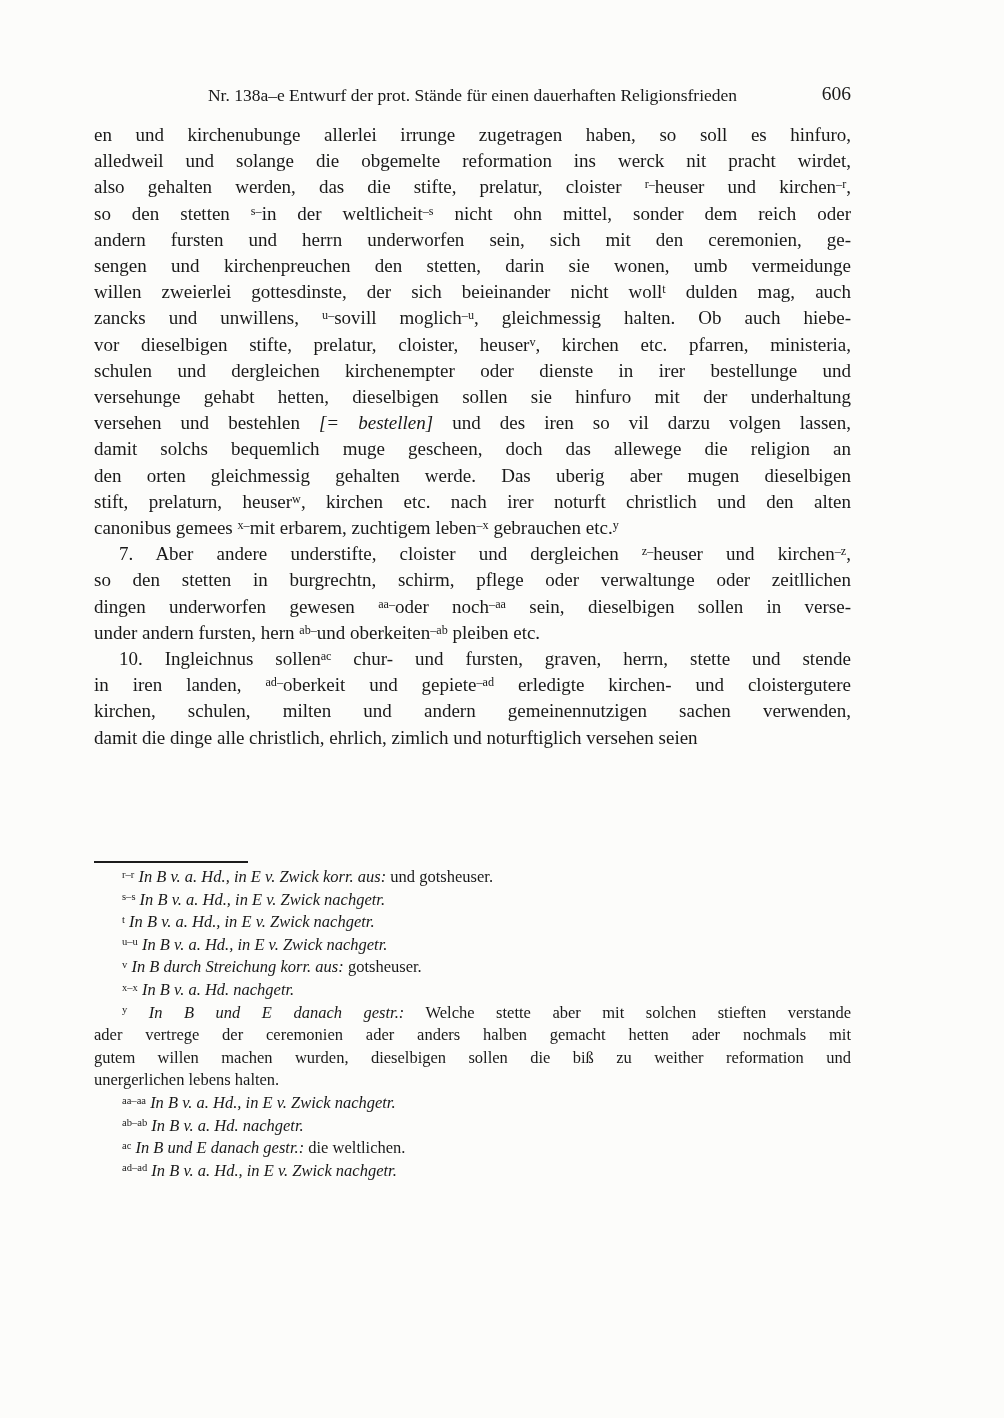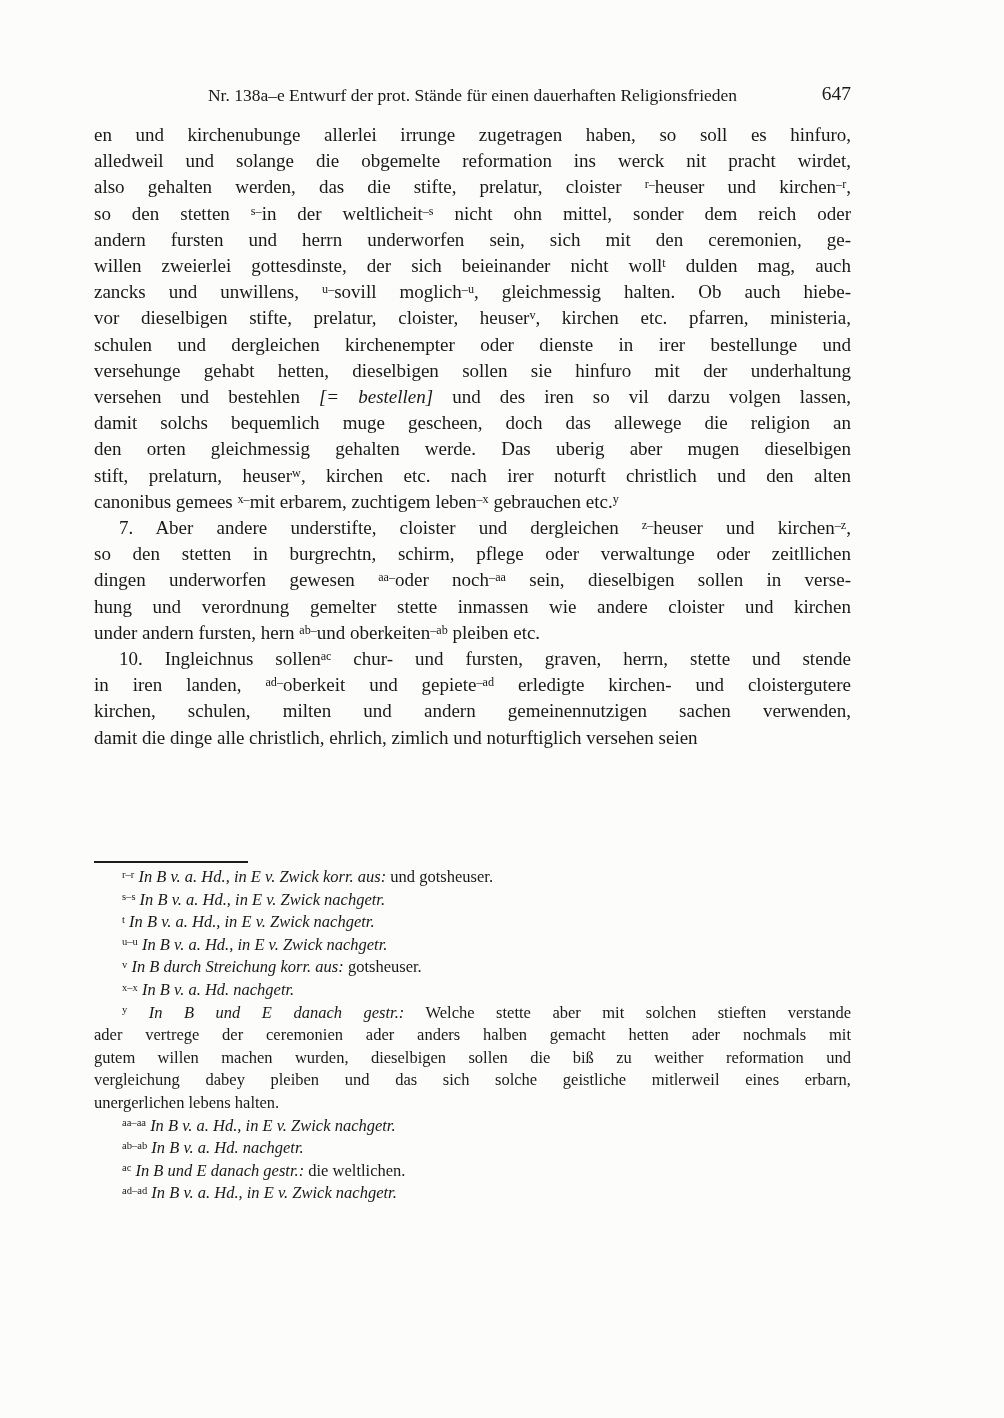--- a/index.html
+++ b/index.html
@@ -59,46 +59,46 @@
     top: -0.42em;
   }
   .ital { font-style: italic; }
 </style>
 </head>
 <body>
 
 <div class="page">
   <div class="runhead">
     <div class="runhead-title">Nr. 138a–e Entwurf der prot. Stände für einen dauerhaften Religionsfrieden</div>
-    <div class="runhead-page">647</div>
+    <div class="runhead-page">606</div>
   </div>
 
   <div class="bodytext">
       <div>
         <div class="line"><span>en und kirchenubunge allerlei irrunge zugetragen haben, so soll es hinfuro,</span></div>
         <div class="line"><span>alledweil und solange die obgemelte reformation ins werck nit pracht wirdet,</span></div>
         <div class="line"><span>also gehalten werden, das die stifte, prelatur, cloister </span><span class="sup">r–</span><span>heuser und kirchen</span><span class="sup">–r</span><span>,</span></div>
         <div class="line"><span>so den stetten </span><span class="sup">s–</span><span>in der weltlicheit</span><span class="sup">–s</span><span> nicht ohn mittel, sonder dem reich oder</span></div>
         <div class="line"><span>andern fursten und herrn underworfen sein, sich mit den ceremonien, ge-</span></div>
+        <div class="line"><span>sengen und kirchenpreuchen den stetten, darin sie wonen, umb vermeidunge</span></div>
         <div class="line"><span>willen zweierlei gottesdinste, der sich beieinander nicht woll</span><span class="sup">t</span><span> dulden mag, auch</span></div>
         <div class="line"><span>zancks und unwillens, </span><span class="sup">u–</span><span>sovill moglich</span><span class="sup">–u</span><span>, gleichmessig halten. Ob auch hiebe-</span></div>
         <div class="line"><span>vor dieselbigen stifte, prelatur, cloister, heuser</span><span class="sup">v</span><span>, kirchen etc. pfarren, ministeria,</span></div>
         <div class="line"><span>schulen und dergleichen kirchenempter oder dienste in irer bestellunge und</span></div>
         <div class="line"><span>versehunge gehabt hetten, dieselbigen sollen sie hinfuro mit der underhaltung</span></div>
         <div class="line"><span>versehen und bestehlen </span><span class="ital">[= bestellen]</span><span> und des iren so vil darzu volgen lassen,</span></div>
         <div class="line"><span>damit solchs bequemlich muge gescheen, doch das allewege die religion an</span></div>
         <div class="line"><span>den orten gleichmessig gehalten werde. Das uberig aber mugen dieselbigen</span></div>
         <div class="line"><span>stift, prelaturn, heuser</span><span class="sup">w</span><span>, kirchen etc. nach irer noturft christlich und den alten</span></div>
         <div class="line last"><span>canonibus gemees </span><span class="sup">x–</span><span>mit erbarem, zuchtigem leben</span><span class="sup">–x</span><span> gebrauchen etc.</span><span class="sup">y</span></div>
       </div>
       <div>
         <div class="line indent"><span>7. Aber andere understifte, cloister und dergleichen </span><span class="sup">z–</span><span>heuser und kirchen</span><span class="sup">–z</span><span>,</span></div>
         <div class="line"><span>so den stetten in burgrechtn, schirm, pflege oder verwaltunge oder zeitllichen</span></div>
         <div class="line"><span>dingen underworfen gewesen </span><span class="sup">aa–</span><span>oder noch</span><span class="sup">–aa</span><span> sein, dieselbigen sollen in verse-</span></div>
-        <div class="line"><span>hung und verordnung gemelter stette inmassen wie andere cloister und kirchen</span></div>
         <div class="line last"><span>under andern fursten, hern </span><span class="sup">ab–</span><span>und oberkeiten</span><span class="sup">–ab</span><span> pleiben etc.</span></div>
       </div>
       <div>
         <div class="line indent"><span>10. Ingleichnus sollen</span><span class="sup">ac</span><span> chur- und fursten, graven, herrn, stette und stende</span></div>
         <div class="line"><span>in iren landen, </span><span class="sup">ad–</span><span>oberkeit und gepiete</span><span class="sup">–ad</span><span> erledigte kirchen- und cloistergutere</span></div>
         <div class="line"><span>kirchen, schulen, milten und andern gemeinennutzigen sachen verwenden,</span></div>
         <div class="line last"><span>damit die dinge alle christlich, ehrlich, zimlich und noturftiglich versehen seien</span></div>
       </div>
     </div>
 
@@ -120,21 +120,20 @@
       <div>
         <div class="fn-line last indent"><span class="sup">v</span><span class="ital"> In B durch Streichung korr. aus:</span><span> gotsheuser.</span></div>
       </div>
       <div>
         <div class="fn-line last indent"><span class="sup">x–x</span><span class="ital"> In B v. a. Hd. nachgetr.</span></div>
       </div>
       <div>
         <div class="fn-line indent"><span class="sup">y</span><span class="ital"> In B und E danach gestr.:</span><span> Welche stette aber mit solchen stieften verstande</span></div>
         <div class="fn-line"><span>ader vertrege der ceremonien ader anders halben gemacht hetten ader nochmals mit</span></div>
         <div class="fn-line"><span>gutem willen machen wurden, dieselbigen sollen die biß zu weither reformation und</span></div>
-        <div class="fn-line"><span>vergleichung dabey pleiben und das sich solche geistliche mitlerweil eines erbarn,</span></div>
         <div class="fn-line last"><span>unergerlichen lebens halten.</span></div>
       </div>
       <div>
         <div class="fn-line last indent"><span class="sup">aa–aa</span><span class="ital"> In B v. a. Hd., in E v. Zwick nachgetr.</span></div>
       </div>
       <div>
         <div class="fn-line last indent"><span class="sup">ab–ab</span><span class="ital"> In B v. a. Hd. nachgetr.</span></div>
       </div>
       <div>
         <div class="fn-line last indent"><span class="sup">ac</span><span class="ital"> In B und E danach gestr.:</span><span> die weltlichen.</span></div>

